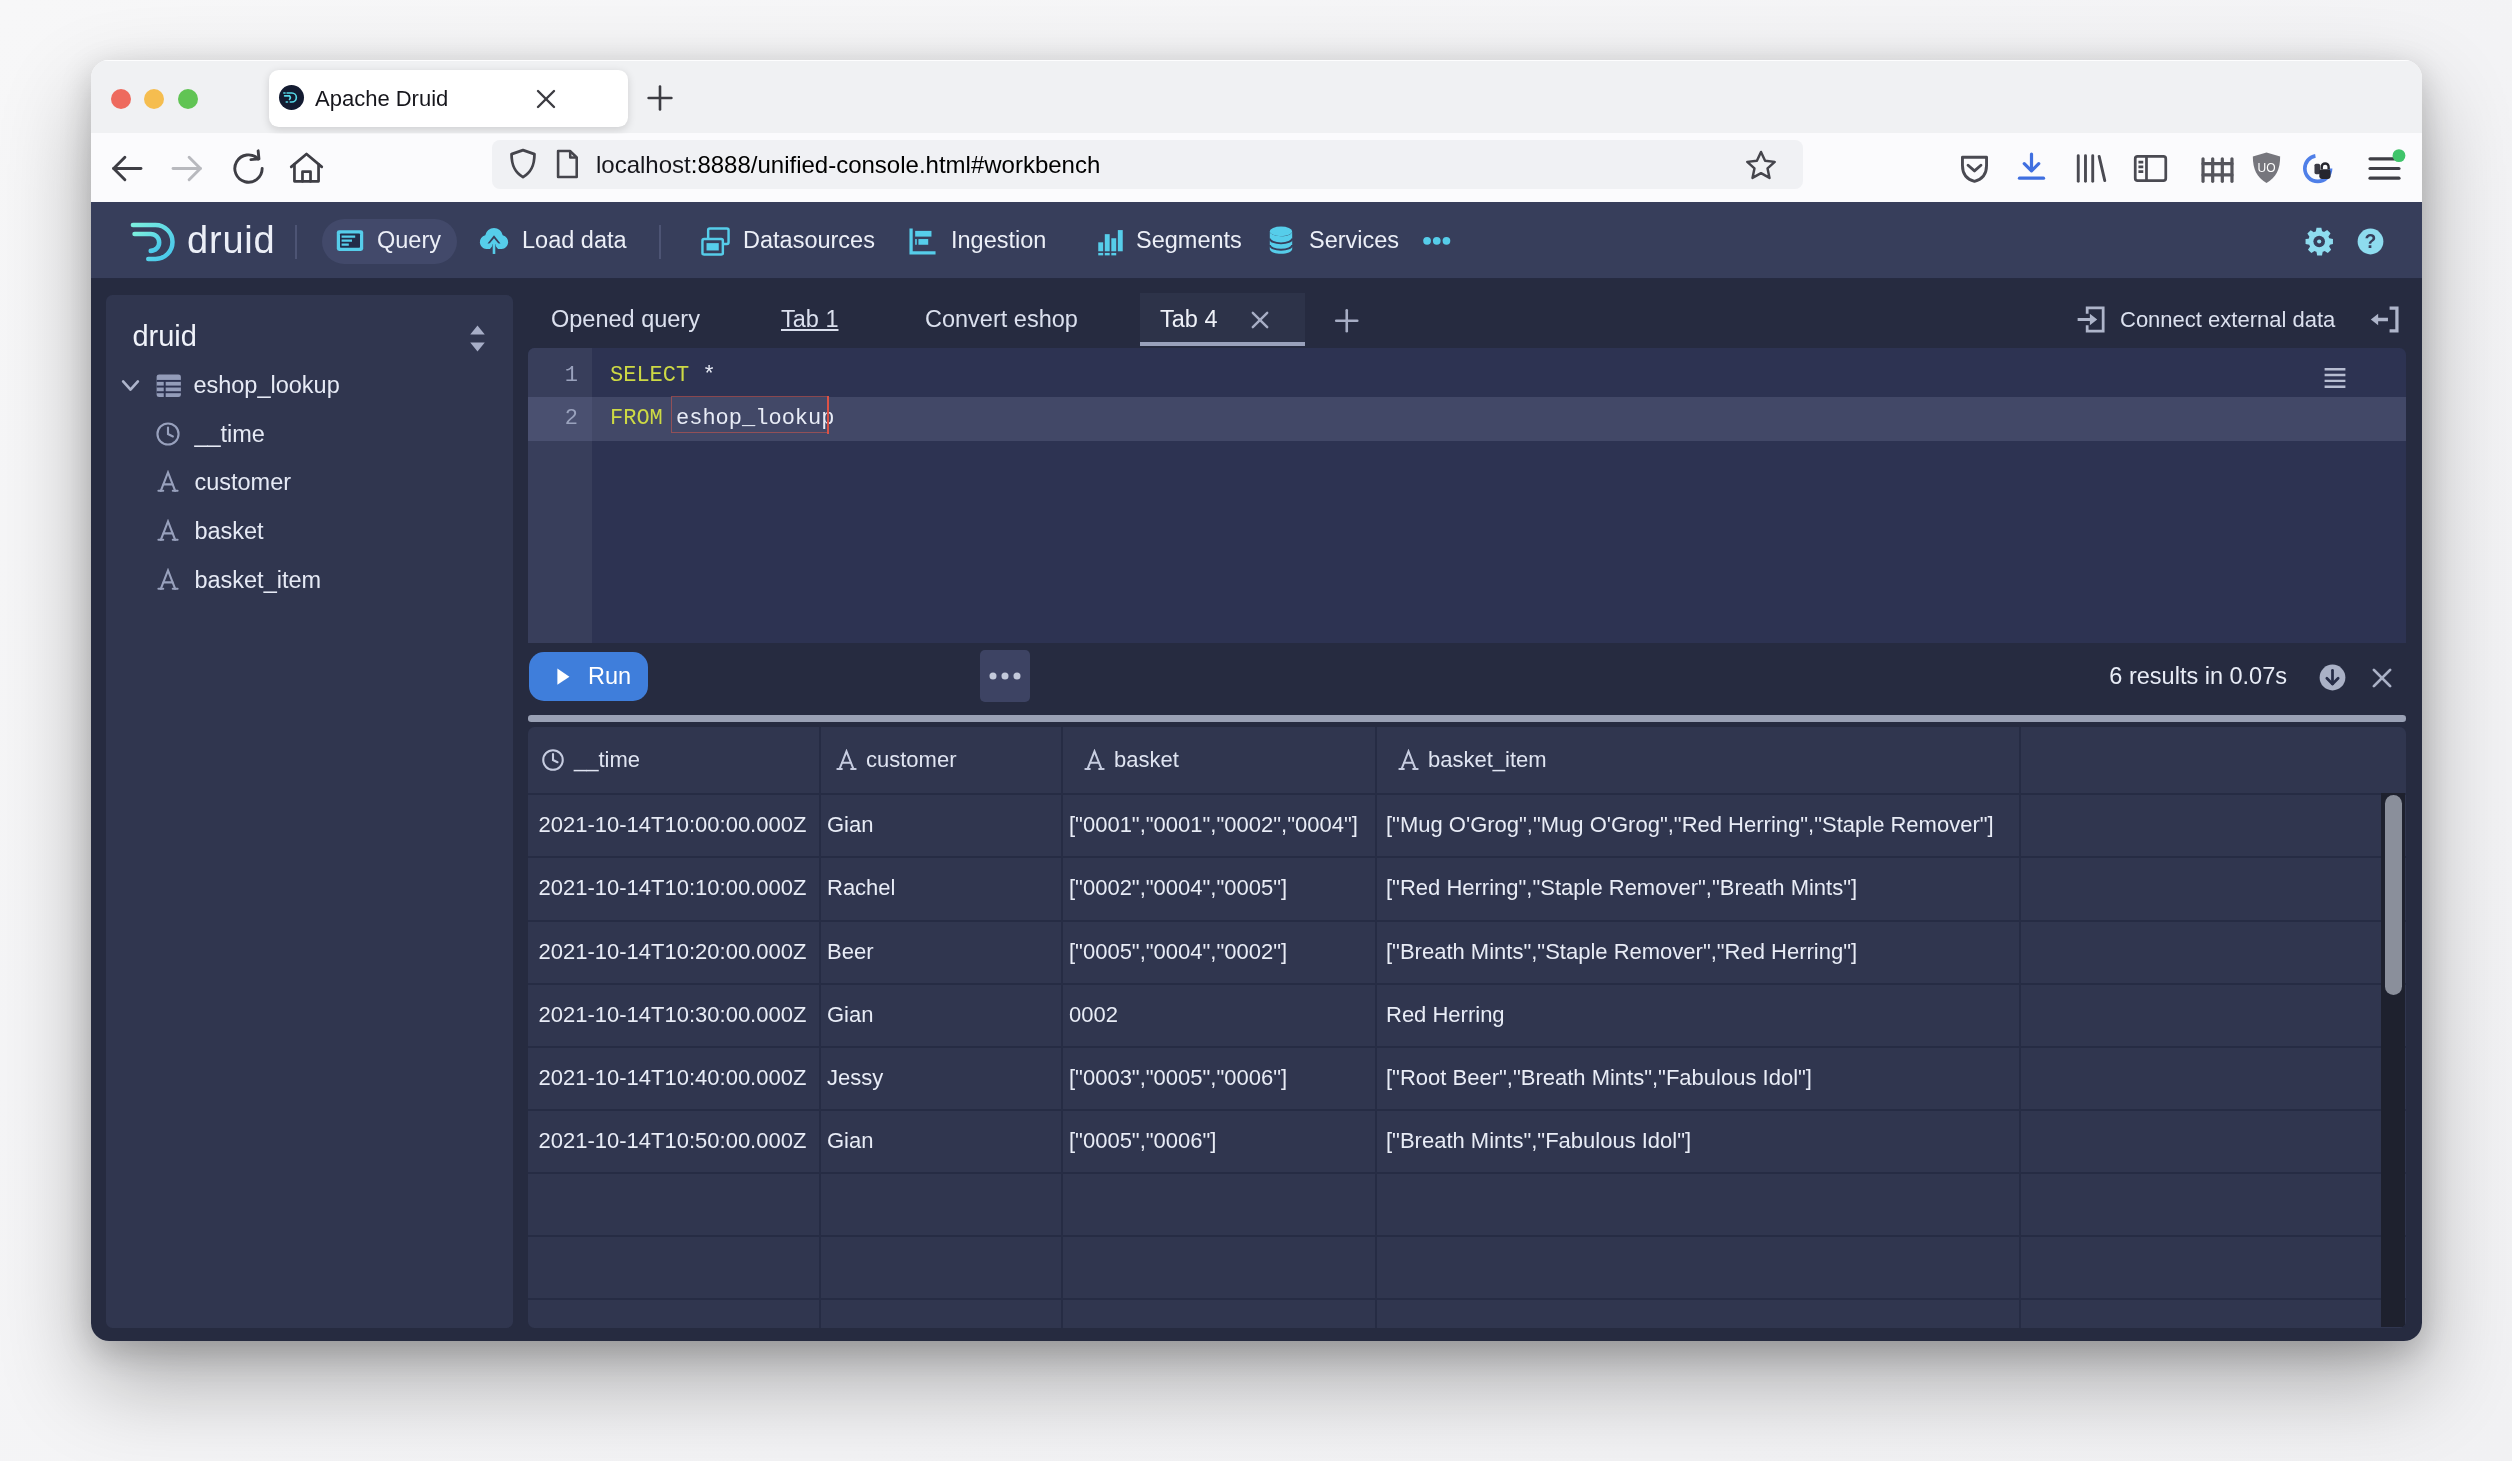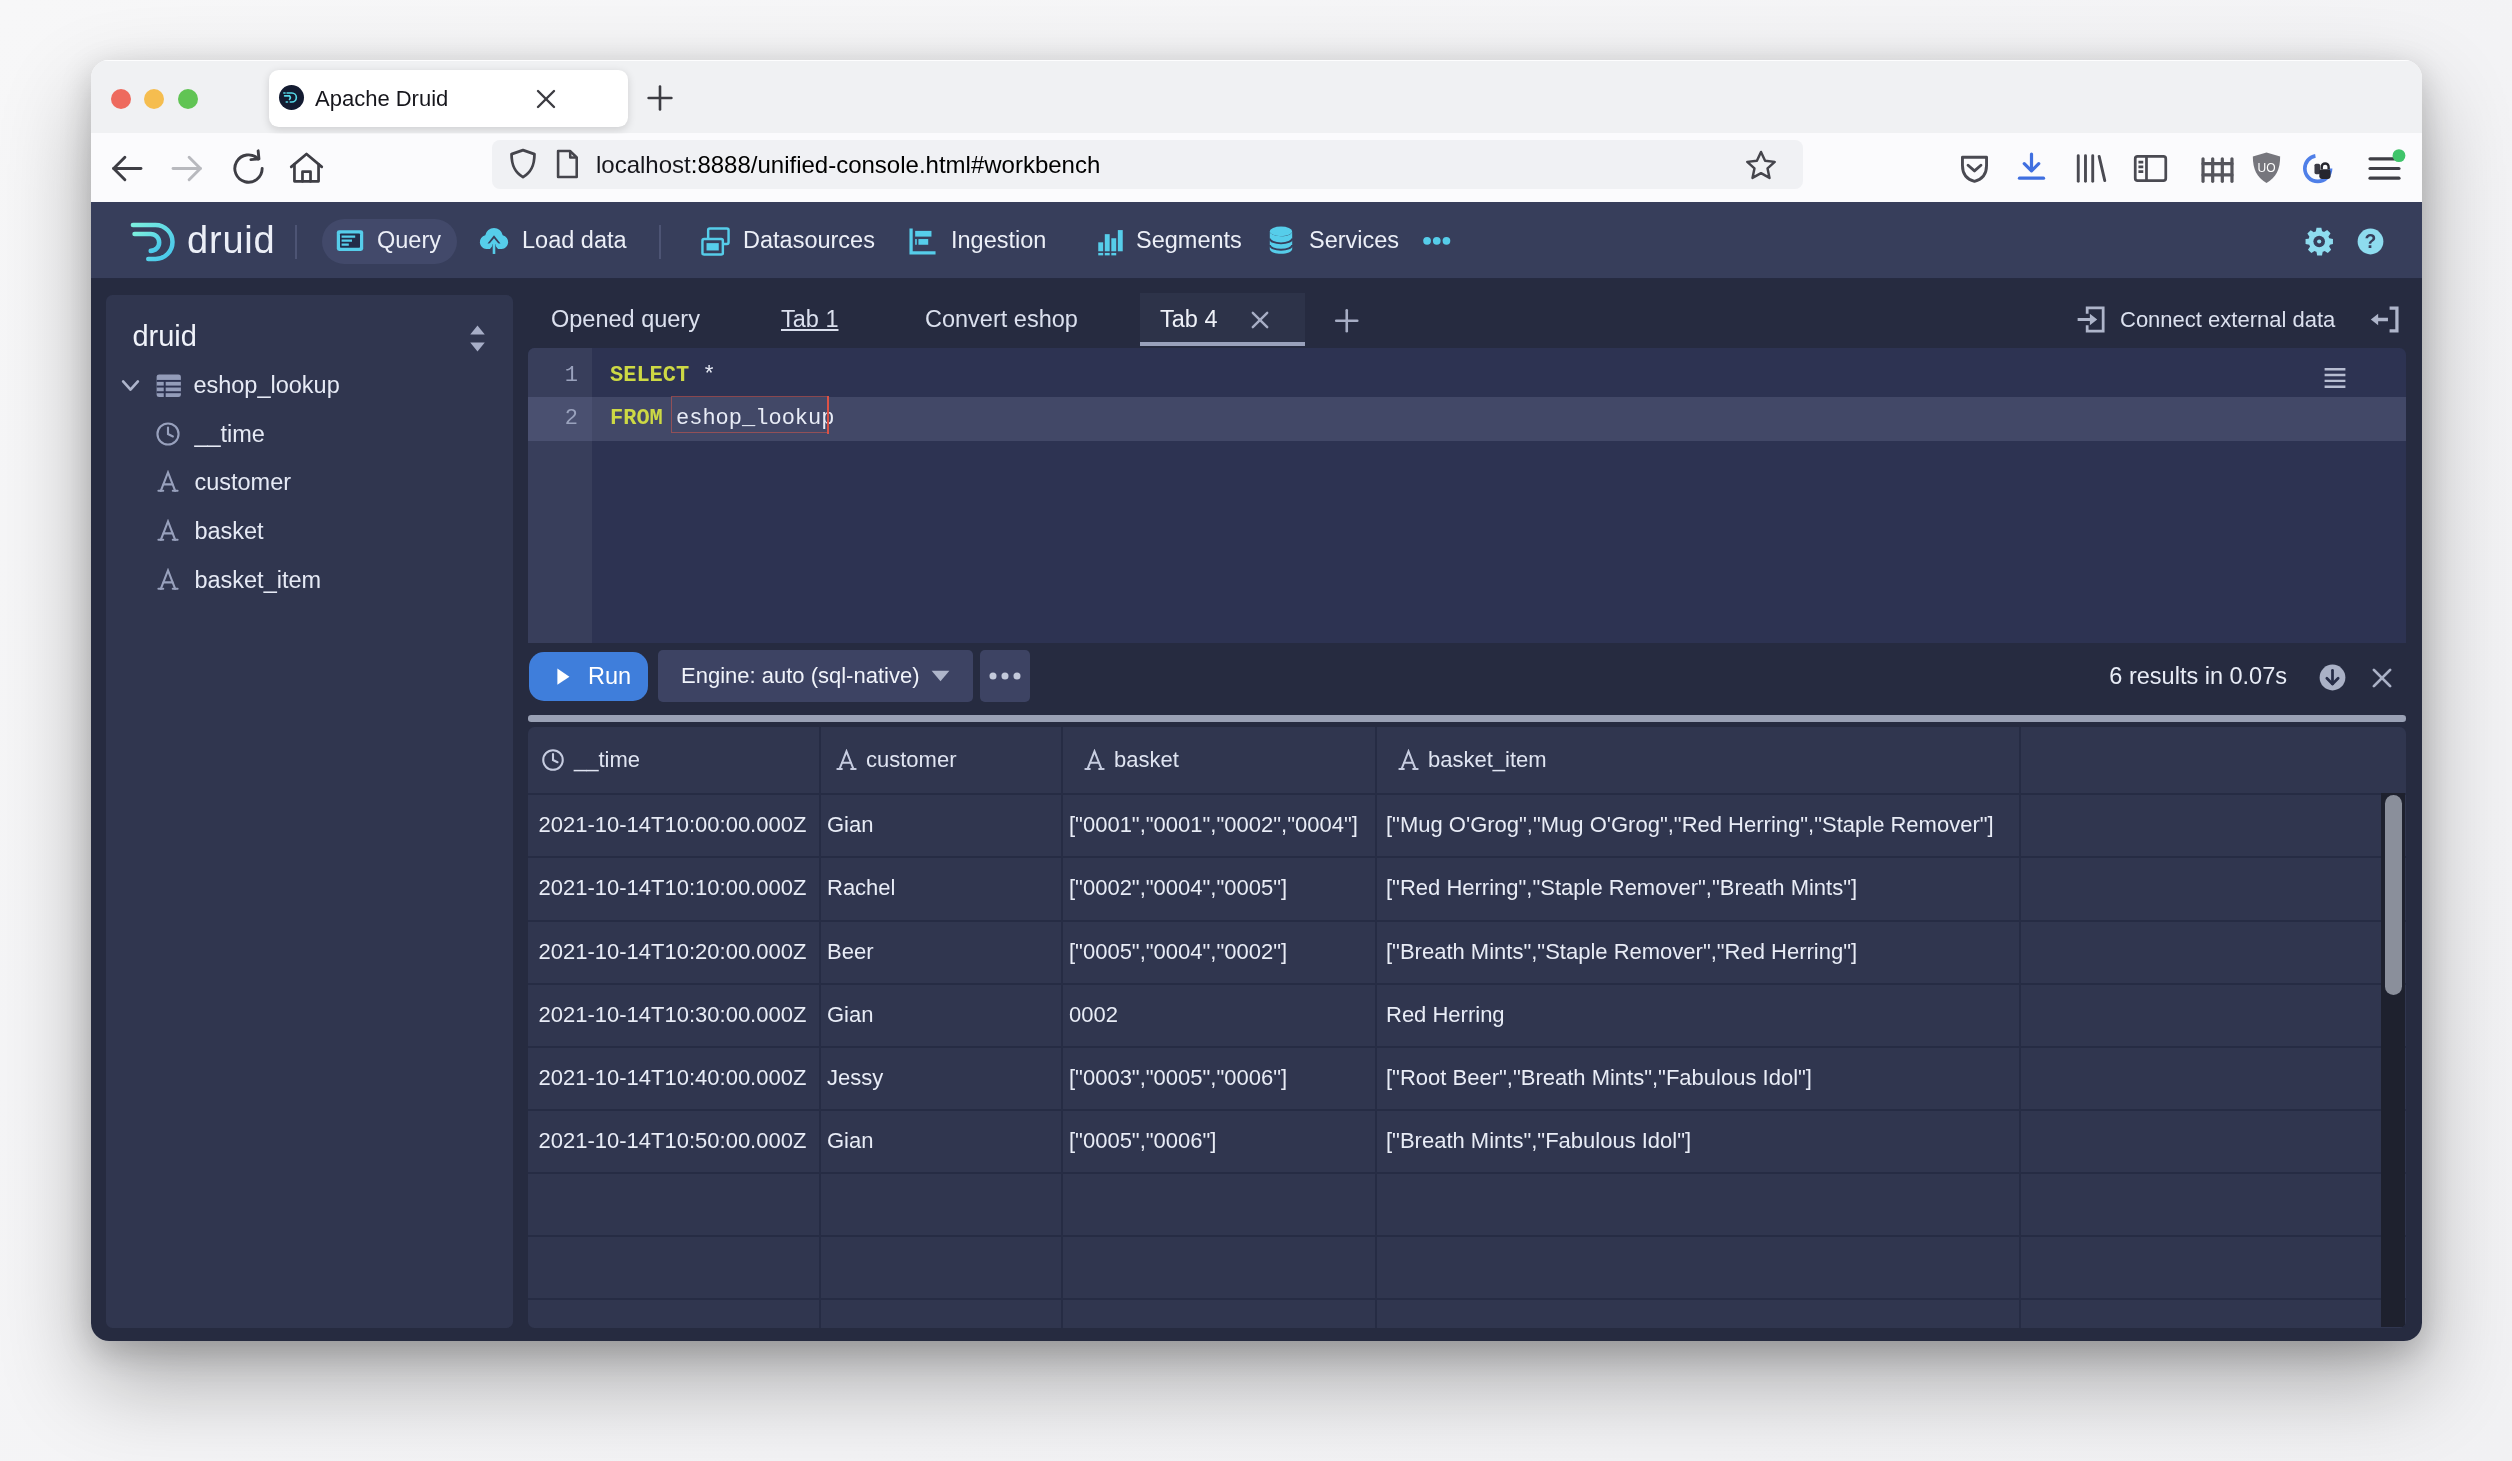--- a/index.html
+++ b/index.html
@@ -29,21 +29,21 @@
 .sidebar{position:absolute;left:15.4px;top:93px;width:407px;height:1033px;background:#30364f;border-radius:6.5px;}
 .sbtitle{position:absolute;left:26px;top:25px;font-size:29px;color:#f0f3fa;}
 .treerow{position:absolute;left:0;width:100%;height:49px;font-size:23.5px;color:#e6eaf5;}
 .treerow span{position:absolute;left:87px;top:0;height:49px;line-height:49px;}
 .treerow.sub span{left:88px;}
 .tabrow-txt{position:absolute;top:0;height:53px;line-height:53px;font-size:23.5px;color:#dbe0ee;}
 .editor{position:absolute;left:437px;top:146px;width:1878px;height:295px;background:#2d3352;border-radius:6.5px 6.5px 0 0;overflow:hidden;}
 .gutter{position:absolute;left:0;top:0;width:64px;height:100%;background:#383e5b;}
 .codeline{position:absolute;left:0;width:100%;height:44px;font-family:"Liberation Mono",monospace;font-size:22px;line-height:44px;color:#e8ecf6;white-space:pre;}
 .lnum{position:absolute;left:0;top:0;width:50px;text-align:right;color:#9aa2bd;font-family:"Liberation Mono",monospace;font-size:22px;line-height:44px;}
-.kw{color:#cdd944;font-weight:bold;}
+.kw{color:#cdd944;}
 .runbtn{position:absolute;left:438px;top:450px;width:119px;height:49px;background:#3f7edb;border-radius:15px;color:#fff;font-size:23.5px;}
 .engbtn{position:absolute;left:567px;top:448px;width:315px;height:52px;background:#3d4363;border-radius:4.9px;color:#f0f3fa;font-size:22px;}
 .dotbtn{position:absolute;left:889px;top:448px;width:50px;height:52px;background:#3d4363;border-radius:4.9px;}
 .results{position:absolute;top:448px;height:52px;line-height:52px;font-size:23.5px;color:#e8ecf6;}
 .splitter{position:absolute;left:437px;top:513px;width:1878px;height:6.5px;background:#9aa1b5;border-radius:3.2px;}
 .rtable{position:absolute;left:437px;top:525px;width:1878px;height:601px;background:#30364f;border-radius:6.5px;overflow:hidden;font-size:22px;color:#e8ecf6;}
 .vline{position:absolute;top:0;width:1.6px;height:100%;background:#262c44;}
 .hline{position:absolute;left:0;width:100%;height:1.6px;background:#262c44;}
 .cell{position:absolute;height:63px;line-height:63px;white-space:nowrap;}
 .hcell{position:absolute;top:0;height:66px;line-height:66px;color:#dfe4f1;}
@@ -403,26 +403,20 @@
             <path d="M2 26 H28"></path>
           </g>
         </svg>
 </div>
 
 <div class="runbtn">
         <svg width="18" height="19.4" viewBox="0 0 22 24" style="position:absolute;left:25px;top:15.4px;">
           <path d="M4 2 L19 12 L4 22 Z" fill="#fff"></path>
         </svg>
         <span style="position:absolute;left:59px;top:0;line-height:49px;">Run</span>
-      </div>
-<div class="engbtn">
-        <span style="position:absolute;left:23px;top:0;line-height:52px;">Engine: auto (sql-native)</span>
-        <svg width="21" height="14.6" viewBox="0 0 26 18" style="position:absolute;left:272px;top:19.4px;">
-          <path d="M2 2 L13 15 L24 2 Z" fill="#aeb5ca"></path>
-        </svg>
       </div>
 <div class="dotbtn">
         <svg width="32" height="8" viewBox="0 0 40 10" style="position:absolute;left:9px;top:22px;">
           <g fill="#c3c9da">
             <circle cx="5" cy="5" r="4.4"></circle>
             <circle cx="20" cy="5" r="4.4"></circle>
             <circle cx="35" cy="5" r="4.4"></circle>
           </g>
         </svg>
       </div>

